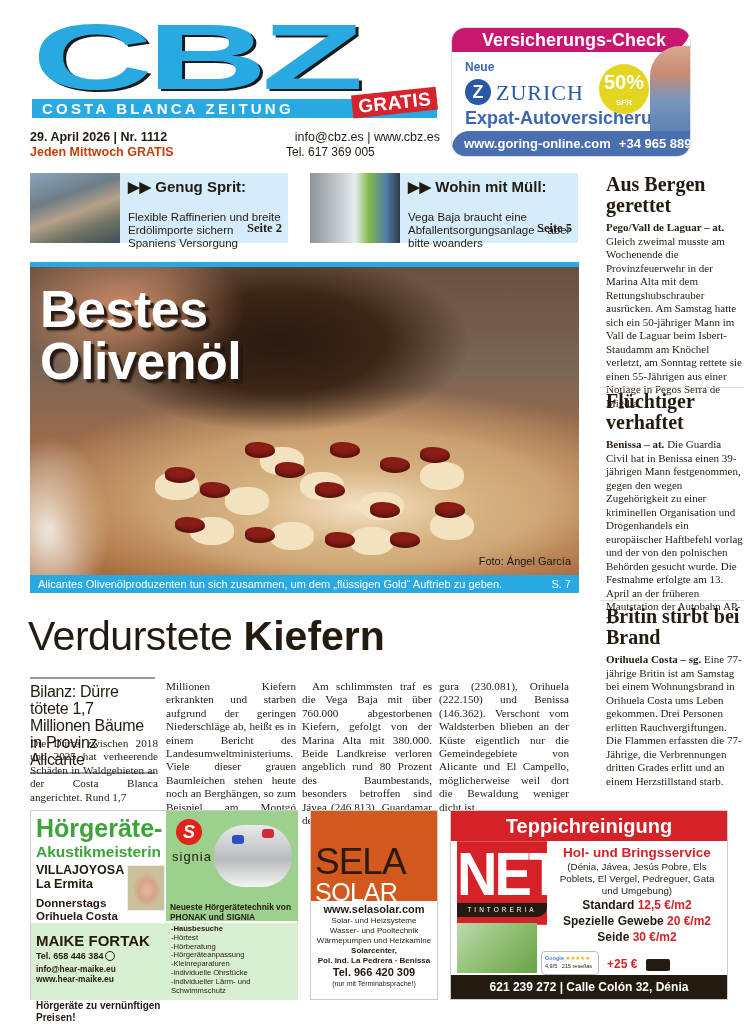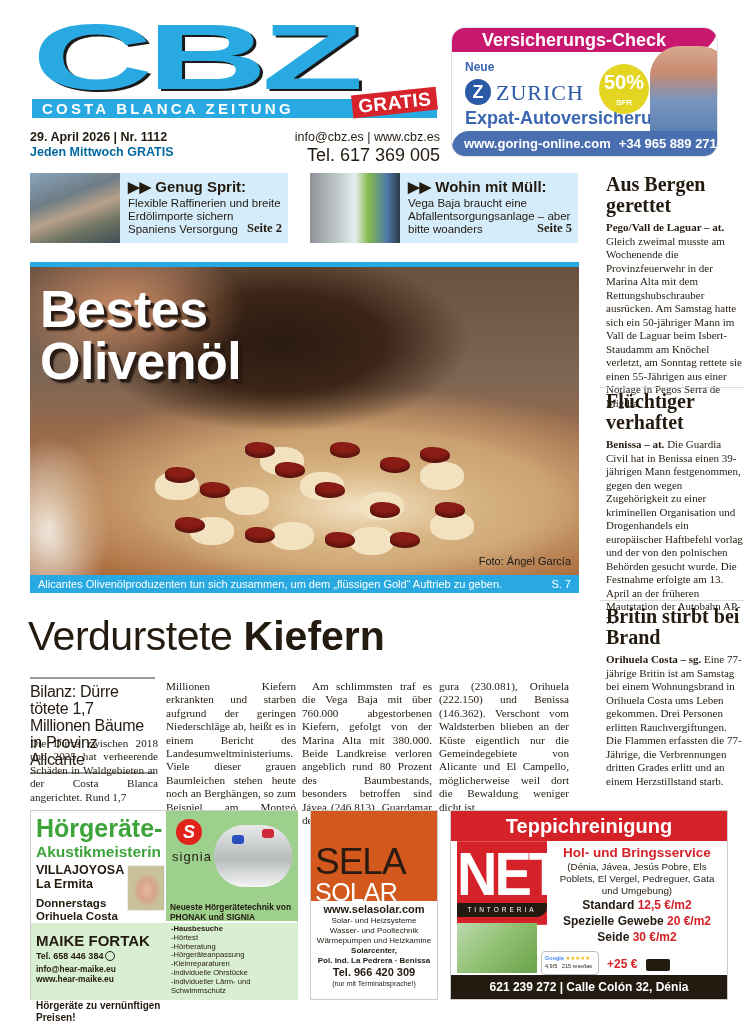--- a/index.html
+++ b/index.html
@@ -3,40 +3,40 @@
 <meta charset="utf-8">
 <style>
 *{box-sizing:border-box;margin:0;padding:0}
 body{width:750px;height:1024px;background:#fff;position:relative;overflow:hidden;font-family:"Liberation Sans",sans-serif;color:#231a10}
 .abs{position:absolute}
 
 .logo-cbz{left:32px;top:24px;width:410px;height:80px;font-family:"Liberation Sans",sans-serif;font-weight:900;font-size:108px;line-height:80px;color:#29a9e1;letter-spacing:-4px;transform:scaleX(1.55) scaleY(0.85);transform-origin:left top;text-shadow:2px 2px 0 #1a1a1a;white-space:nowrap}
 .logo-bar{left:32px;top:99px;width:405px;height:19px;background:#29a9e1;color:#fff;font-weight:bold;font-size:15px;letter-spacing:3.2px;padding-left:10px;line-height:19px;white-space:nowrap}
 .gratis{left:352px;top:91px;background:#d7232b;color:#fff;font-weight:bold;font-size:19px;padding:0 6px;line-height:23px;transform:rotate(-6deg);letter-spacing:.5px}
 .issue{left:30px;top:130px;font-size:12.5px;font-weight:bold;color:#231a10}
-.mittwoch{left:30px;top:145px;font-size:12.5px;font-weight:bold;color:#0369a1}
+.mittwoch{left:30px;top:145px;font-size:12.5px;font-weight:bold;color:#c2410c}
 .contact1{left:286px;top:130px;width:154px;text-align:right;font-size:12.5px}
-.contact2{left:286px;top:145px;width:154px;text-align:right;font-size:18px}
-
-.ad-zurich{left:451px;top:27px;width:267px;height:130px;border-radius:14px;overflow:hidden;background:#fff;border:1px solid #e0e0e0}
+.contact2{left:286px;top:145px;width:154px;text-align:left;font-size:12px}
+
+.ad-zurich{left:451px;top:27px;width:240px;height:130px;border-radius:14px;overflow:hidden;background:#fff;border:1px solid #e0e0e0}
 .ad-zurich .top{position:absolute;left:0;top:0;width:100%;height:24px;background:#c7176e;color:#fff;font-weight:bold;font-size:18px;text-align:left;padding-left:30px;line-height:24px;border-radius:0 0 40px 0}
 .ad-zurich .neue{position:absolute;left:13px;top:32px;color:#3b67b1;font-weight:bold;font-size:12px}
 .ad-zurich .zlogo{position:absolute;left:13px;top:51px;width:26px;height:26px;border-radius:50%;background:#2a5aa6;color:#fff;font-weight:bold;font-size:18px;text-align:center;line-height:26px}
 .ad-zurich .zname{position:absolute;left:44px;top:52px;color:#2a5aa6;font-family:"Liberation Serif",serif;font-size:22px;letter-spacing:1px}
 .ad-zurich .expat{position:absolute;left:13px;top:80px;color:#3b67b1;font-weight:bold;font-size:18px}
 .ad-zurich .badge{position:absolute;left:147px;top:36px;width:50px;height:50px;border-radius:50%;background:#e4d522;color:#fff;text-align:center;font-weight:bold;font-size:20px;line-height:36px}
 .ad-zurich .badge span{display:block;font-size:8px;line-height:6px}
 .ad-zurich .woman{position:absolute;left:198px;top:18px;width:80px;height:90px;background:linear-gradient(180deg,#d8a890 0%,#c98b72 30%,#7895be 60%,#5a7fb0 100%);border-radius:30px 30px 4px 4px}
 .ad-zurich .bottom{position:absolute;left:0;bottom:0;width:100%;height:25px;background:#4a6fb0;color:#fff;font-weight:bold;font-size:13px;line-height:25px;padding-left:12px;border-radius:30px 0 14px 14px;white-space:nowrap}
 .ad-zurich .bottom .phone{margin-left:8px}
 
 .teaser{top:173px;width:258px;height:70px;background:#d5ecfb;display:flex}
 .teaser .thumb{width:90px;height:70px;flex:none}
 .teaser .txt{padding:6px 6px 0 8px;font-size:11.5px;line-height:13px;position:relative;flex:1}
-.teaser .ttl{font-weight:bold;font-size:15px;line-height:16px;margin-bottom:2px}
+.teaser .ttl{font-weight:bold;font-size:15px;line-height:16px;margin-bottom:16px}
 .teaser .pg{position:absolute;right:6px;bottom:8px;font-family:"Liberation Serif",serif;font-weight:bold;font-size:12.5px}
 .thumb1{background:linear-gradient(160deg,#8aa5bd 0%,#6e7d86 35%,#b7a18a 55%,#6f7462 75%,#3f4f58 100%)}
 .thumb2{background:linear-gradient(90deg,#8d9398 0%,#c9d0d3 35%,#e7eef0 50%,#86b94b 65%,#4f7cac 85%,#2e3a44 100%)}
 
 .hero{left:30px;top:262px;width:549px;height:330px;background:#29a9e1}
 .hero .photo{position:absolute;left:0;top:5px;width:549px;height:308px;overflow:hidden;
 background:
 radial-gradient(ellipse 120px 70px at 95px 40px,#c98a65 0%,rgba(201,138,101,0) 100%),
 radial-gradient(ellipse 190px 90px at 250px 75px,#2a1a12 0%,#3b2516 55%,rgba(59,37,22,0) 100%),
 radial-gradient(ellipse 230px 80px at 330px 240px,#f4e3c6 0%,#d9b685 45%,rgba(217,182,133,0) 100%),

